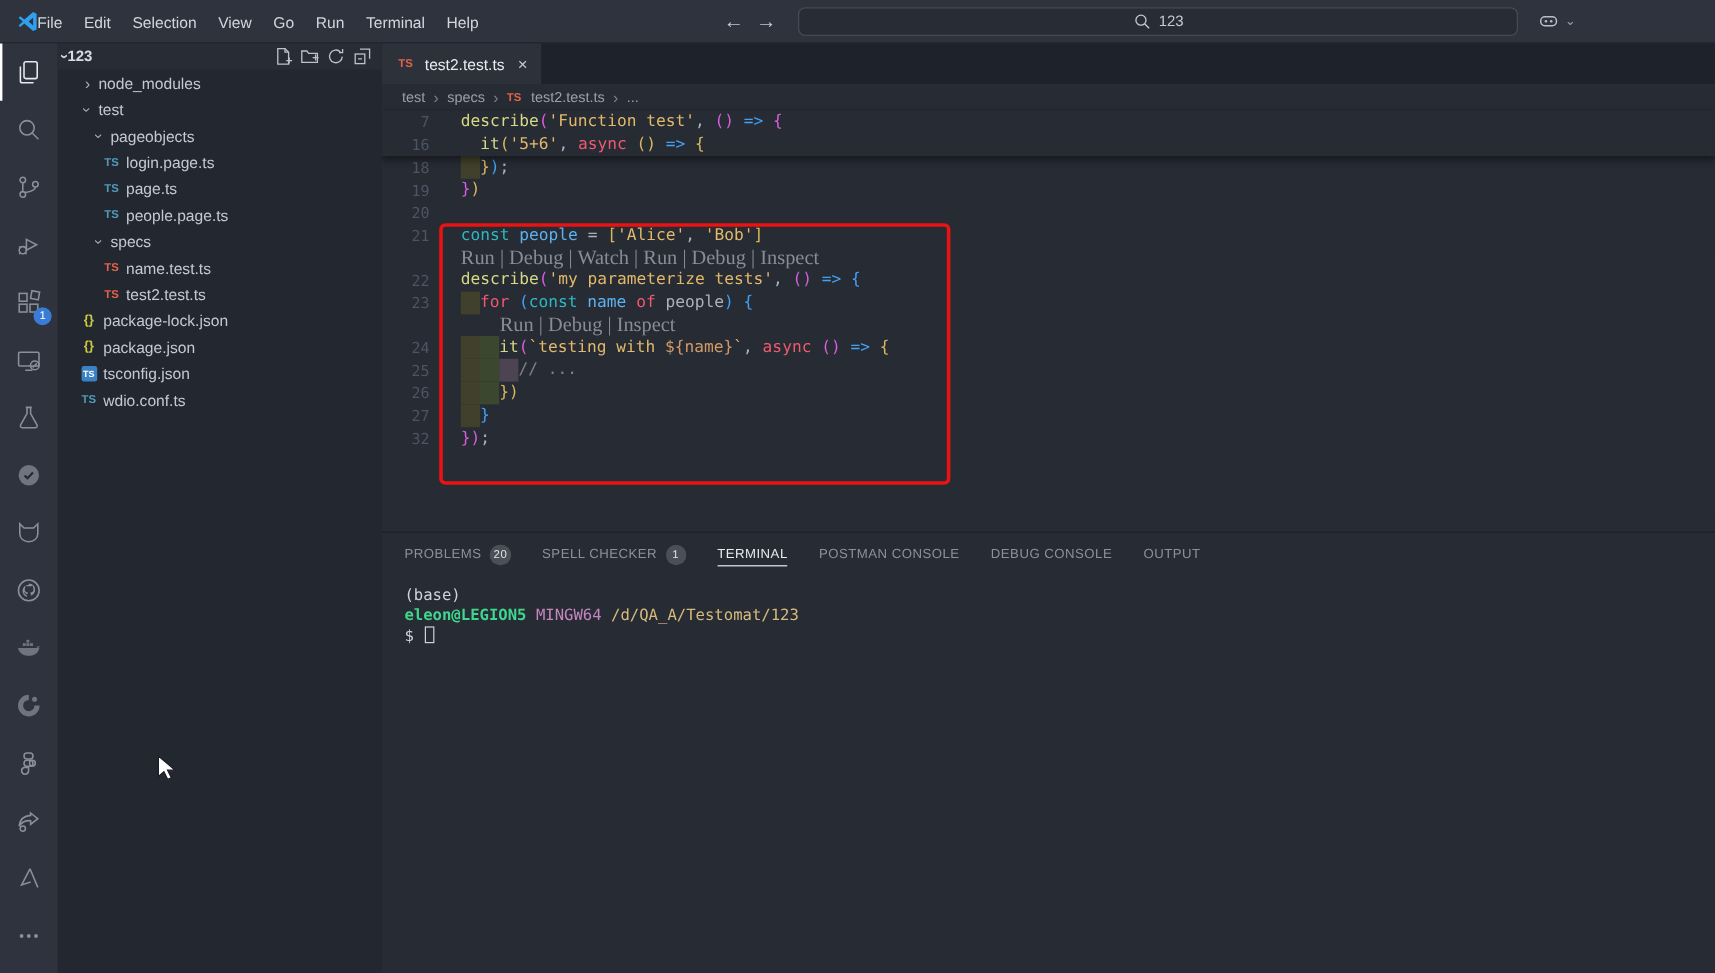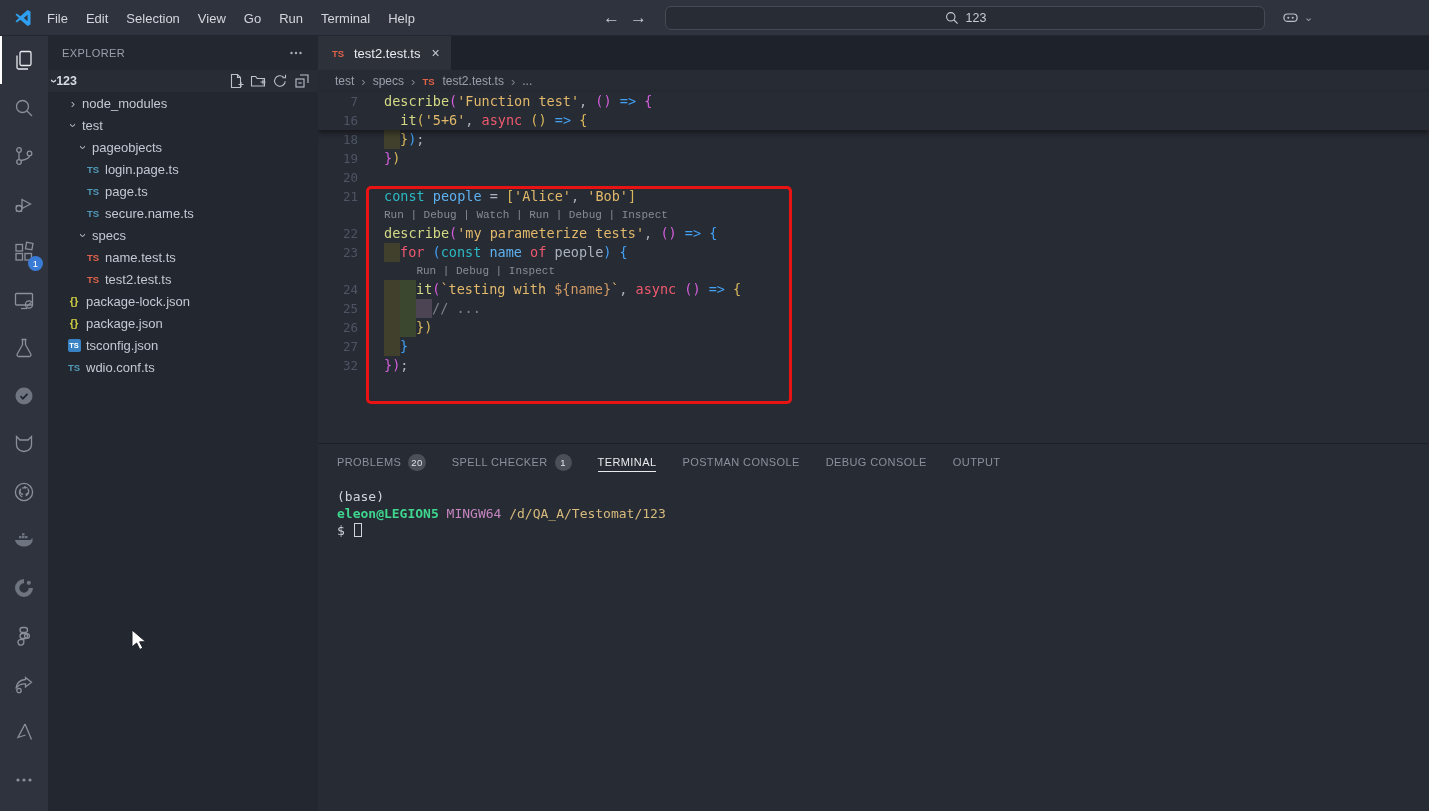--- a/index.html
+++ b/index.html
@@ -6,21 +6,21 @@
   html,body{width:1429px;height:811px;overflow:hidden;background:#272b33;
     font-family:"Liberation Sans","DejaVu Sans",sans-serif;-webkit-font-smoothing:antialiased}
   svg{display:block}
   .icon svg{width:24px;height:24px;stroke:currentColor;fill:none;stroke-width:1.3}
   .sicon svg{width:16px;height:16px;stroke:currentColor;fill:none;stroke-width:1.1}
 
   
   #titlebar{position:absolute;left:0;top:0;width:1429px;height:36px;background:#2f333d;
     border-bottom:1px solid #23262e;z-index:40}
   #logo{position:absolute;left:13px;top:8px;width:20px;height:20px}
-  #menus{position:absolute;left:38px;top:0;height:36px;display:flex;align-items:center}
+  #menus{position:absolute;left:22px;top:0;height:36px;display:flex;align-items:center}
   .menu-item{padding:0 9px;font-size:13px;color:#d3d6dc;cursor:default}
   #nav-arrows{position:absolute;left:603px;top:0;height:36px;display:flex;align-items:center;gap:10px;
     color:#c3c8d0;font-size:17px}
   #searchbox{position:absolute;left:665px;top:6px;width:600px;height:24px;background:#282c35;
     border:1px solid #454a55;border-radius:6px;display:flex;align-items:center;justify-content:center;
     gap:6px;color:#c6cad2;font-size:12.5px}
   #copilot{position:absolute;left:1280px;top:7px;display:flex;align-items:center;gap:3px;color:#b9bec8}
   #copilot svg{width:21px;height:21px;stroke:currentColor;fill:none;stroke-width:1.4}
   #copilot .chev{font-size:11px;color:#9aa0ab}
 
@@ -61,21 +61,21 @@
   #breadcrumb .crumb{display:flex;align-items:center;gap:5px}
 
   #code{position:absolute;left:0;top:56px;right:0;font-family:"DejaVu Sans Mono","Liberation Mono",monospace;
     font-size:13.5px}
   .cline{height:19px;line-height:19px;display:flex;white-space:pre}
   .gutter{width:66px;padding-right:26px;text-align:right;color:#4d5464;font-size:12.5px;flex:none}
   .ctext{flex:1;display:flex;align-items:stretch;white-space:pre}
   .ctext span{display:inline-block}
   .iblock{width:16px;flex:none}
   .lens-row{height:18px;line-height:18px}
-  .lens{font-family:Liberation Mono, monospace;font-size:11px;color:#878c96}
+  .lens{font-family:Liberation Serif, serif;font-size:17px;color:#878c96}
   #sticky{position:relative;z-index:3;background:#272b33;box-shadow:0 3px 6px rgba(0,0,0,.45)}
   .cline.current{background:#343b47}
   .cline.current .gutter{color:#ccd0d6}
 
   #annotation{position:absolute;left:48px;top:150px;width:426px;height:218px;border:3px solid #ea1313;
     border-radius:5px;z-index:10;pointer-events:none}
 
   
   #panel{position:absolute;left:0;top:407px;right:0;bottom:0;background:#272b33;border-top:1px solid #1d2027}
   #panel-tabs{height:36px;display:flex;align-items:center;padding-left:6px}
@@ -280,30 +280,20 @@
             <circle cx="6" cy="12" r="1.6"></circle>
             <circle cx="12" cy="12" r="1.6"></circle>
             <circle cx="18" cy="12" r="1.6"></circle>
           </g>
         </svg>
       </span>
     </div>
   </div>
 
 <div id="sidebar">
-  <div id="sb-header">
-    <span>EXPLORER</span>
-    <span class="more sicon">
-      <svg viewBox="0 0 16 16">
-          <circle cx="3.5" cy="8" r="1.2" fill="currentColor" stroke="none"></circle>
-          <circle cx="8" cy="8" r="1.2" fill="currentColor" stroke="none"></circle>
-          <circle cx="12.5" cy="8" r="1.2" fill="currentColor" stroke="none"></circle>
-        </svg>
-    </span>
-  </div>
   <div id="sb-section">
     <span class="chev open">›</span>
     <span>123</span>
     <span id="sb-actions">
         <span class="sicon">
           <svg viewBox="0 0 16 16">
             <path d="M9.5 1.5h-6v13h9v-10z"></path>
             <path d="M9.5 1.5v3h3"></path>
             <path d="M10.5 11.5h5M13 9v5"></path>
           </svg>
@@ -345,21 +335,21 @@
       <div class="tree-row" style="padding-left: 36px;">
         <span class="fi ts-blue">TS</span>
         <span>login.page.ts</span>
       </div>
       <div class="tree-row" style="padding-left: 36px;">
         <span class="fi ts-blue">TS</span>
         <span>page.ts</span>
       </div>
       <div class="tree-row" style="padding-left: 36px;">
         <span class="fi ts-blue">TS</span>
-        <span>secure.name.ts</span>
+        <span>people.page.ts</span>
       </div>
       <div class="tree-row" style="padding-left: 28px;">
         <span class="chev open">›</span>
         <span style="margin-left: 2px;">specs</span>
       </div>
       <div class="tree-row" style="padding-left: 36px;">
         <span class="fi ts-orange">TS</span>
         <span>name.test.ts</span>
       </div>
       <div class="tree-row" style="padding-left: 36px;">

